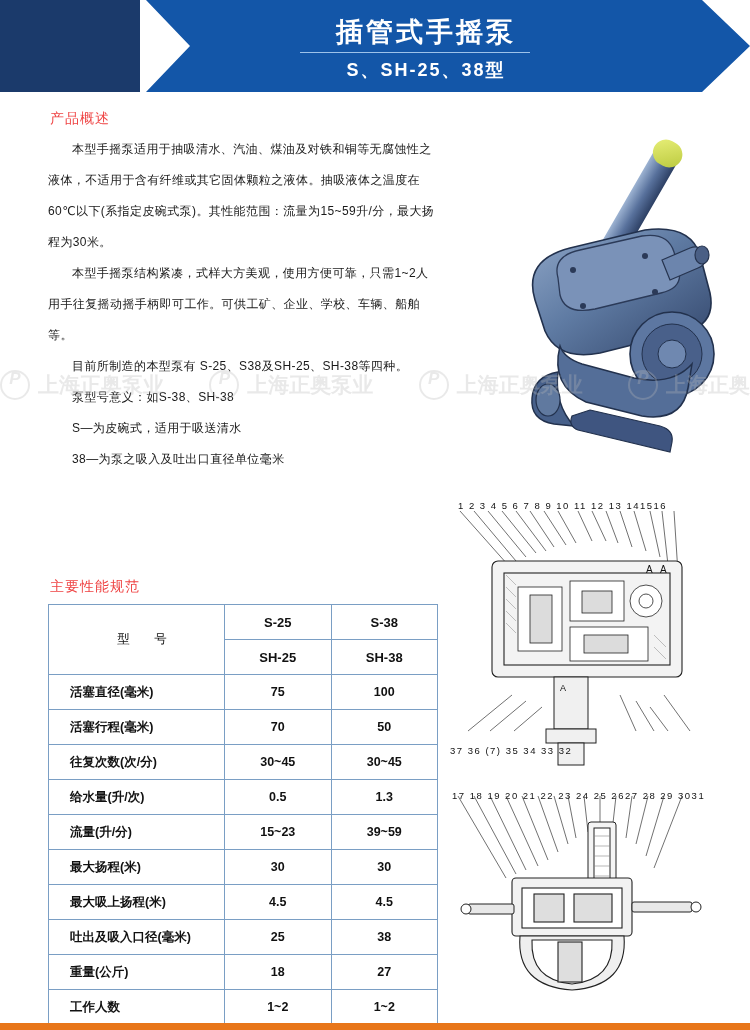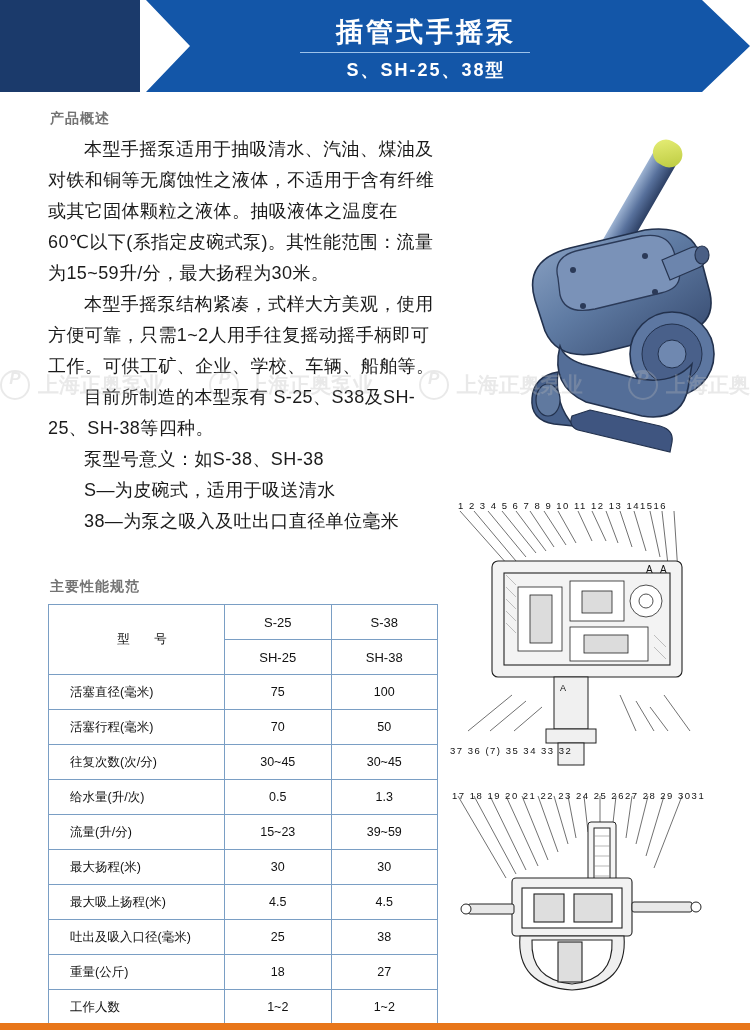--- a/index.html
+++ b/index.html
@@ -68,34 +68,34 @@
     text-align: center;
     color: #ffffff;
     font-size: 18px;
     letter-spacing: 2px;
     font-weight: bold;
   }
 
   
   .section-heading {
     position: absolute;
-    color: #737373;
+    color: #ef4444;
     font-size: 14px;
-    font-weight: bold;
+    font-weight: normal;
     letter-spacing: 1px;
   }
   #overview-heading { left: 50px; top: 110px; }
   #spec-heading     { left: 50px; top: 578px; }
 
   .body-text {
     position: absolute;
     left: 48px;
     top: 134px;
     width: 390px;
-    font-size: 18px;
+    font-size: 12px;
     line-height: 31px;
     color: #1a1a1a;
     letter-spacing: 0.4px;
   }
   .body-text p {
     margin: 0;
     text-indent: 2em;
   }
 
   
@@ -106,20 +106,21 @@
     border-collapse: collapse;
     width: 390px;
     font-size: 12.5px;
   }
   .spec-table td {
     border: 1px solid #7a9ec4;
     height: 34px;
     text-align: center;
     color: #111;
     padding: 0 4px;
+    font-weight: bold;
   }
   .spec-table td.label {
     text-align: left;
     padding-left: 21px;
     width: 150px;
   }
   .spec-table td.model-head {
     text-align: center;
     letter-spacing: 6px;
     font-weight: normal;

